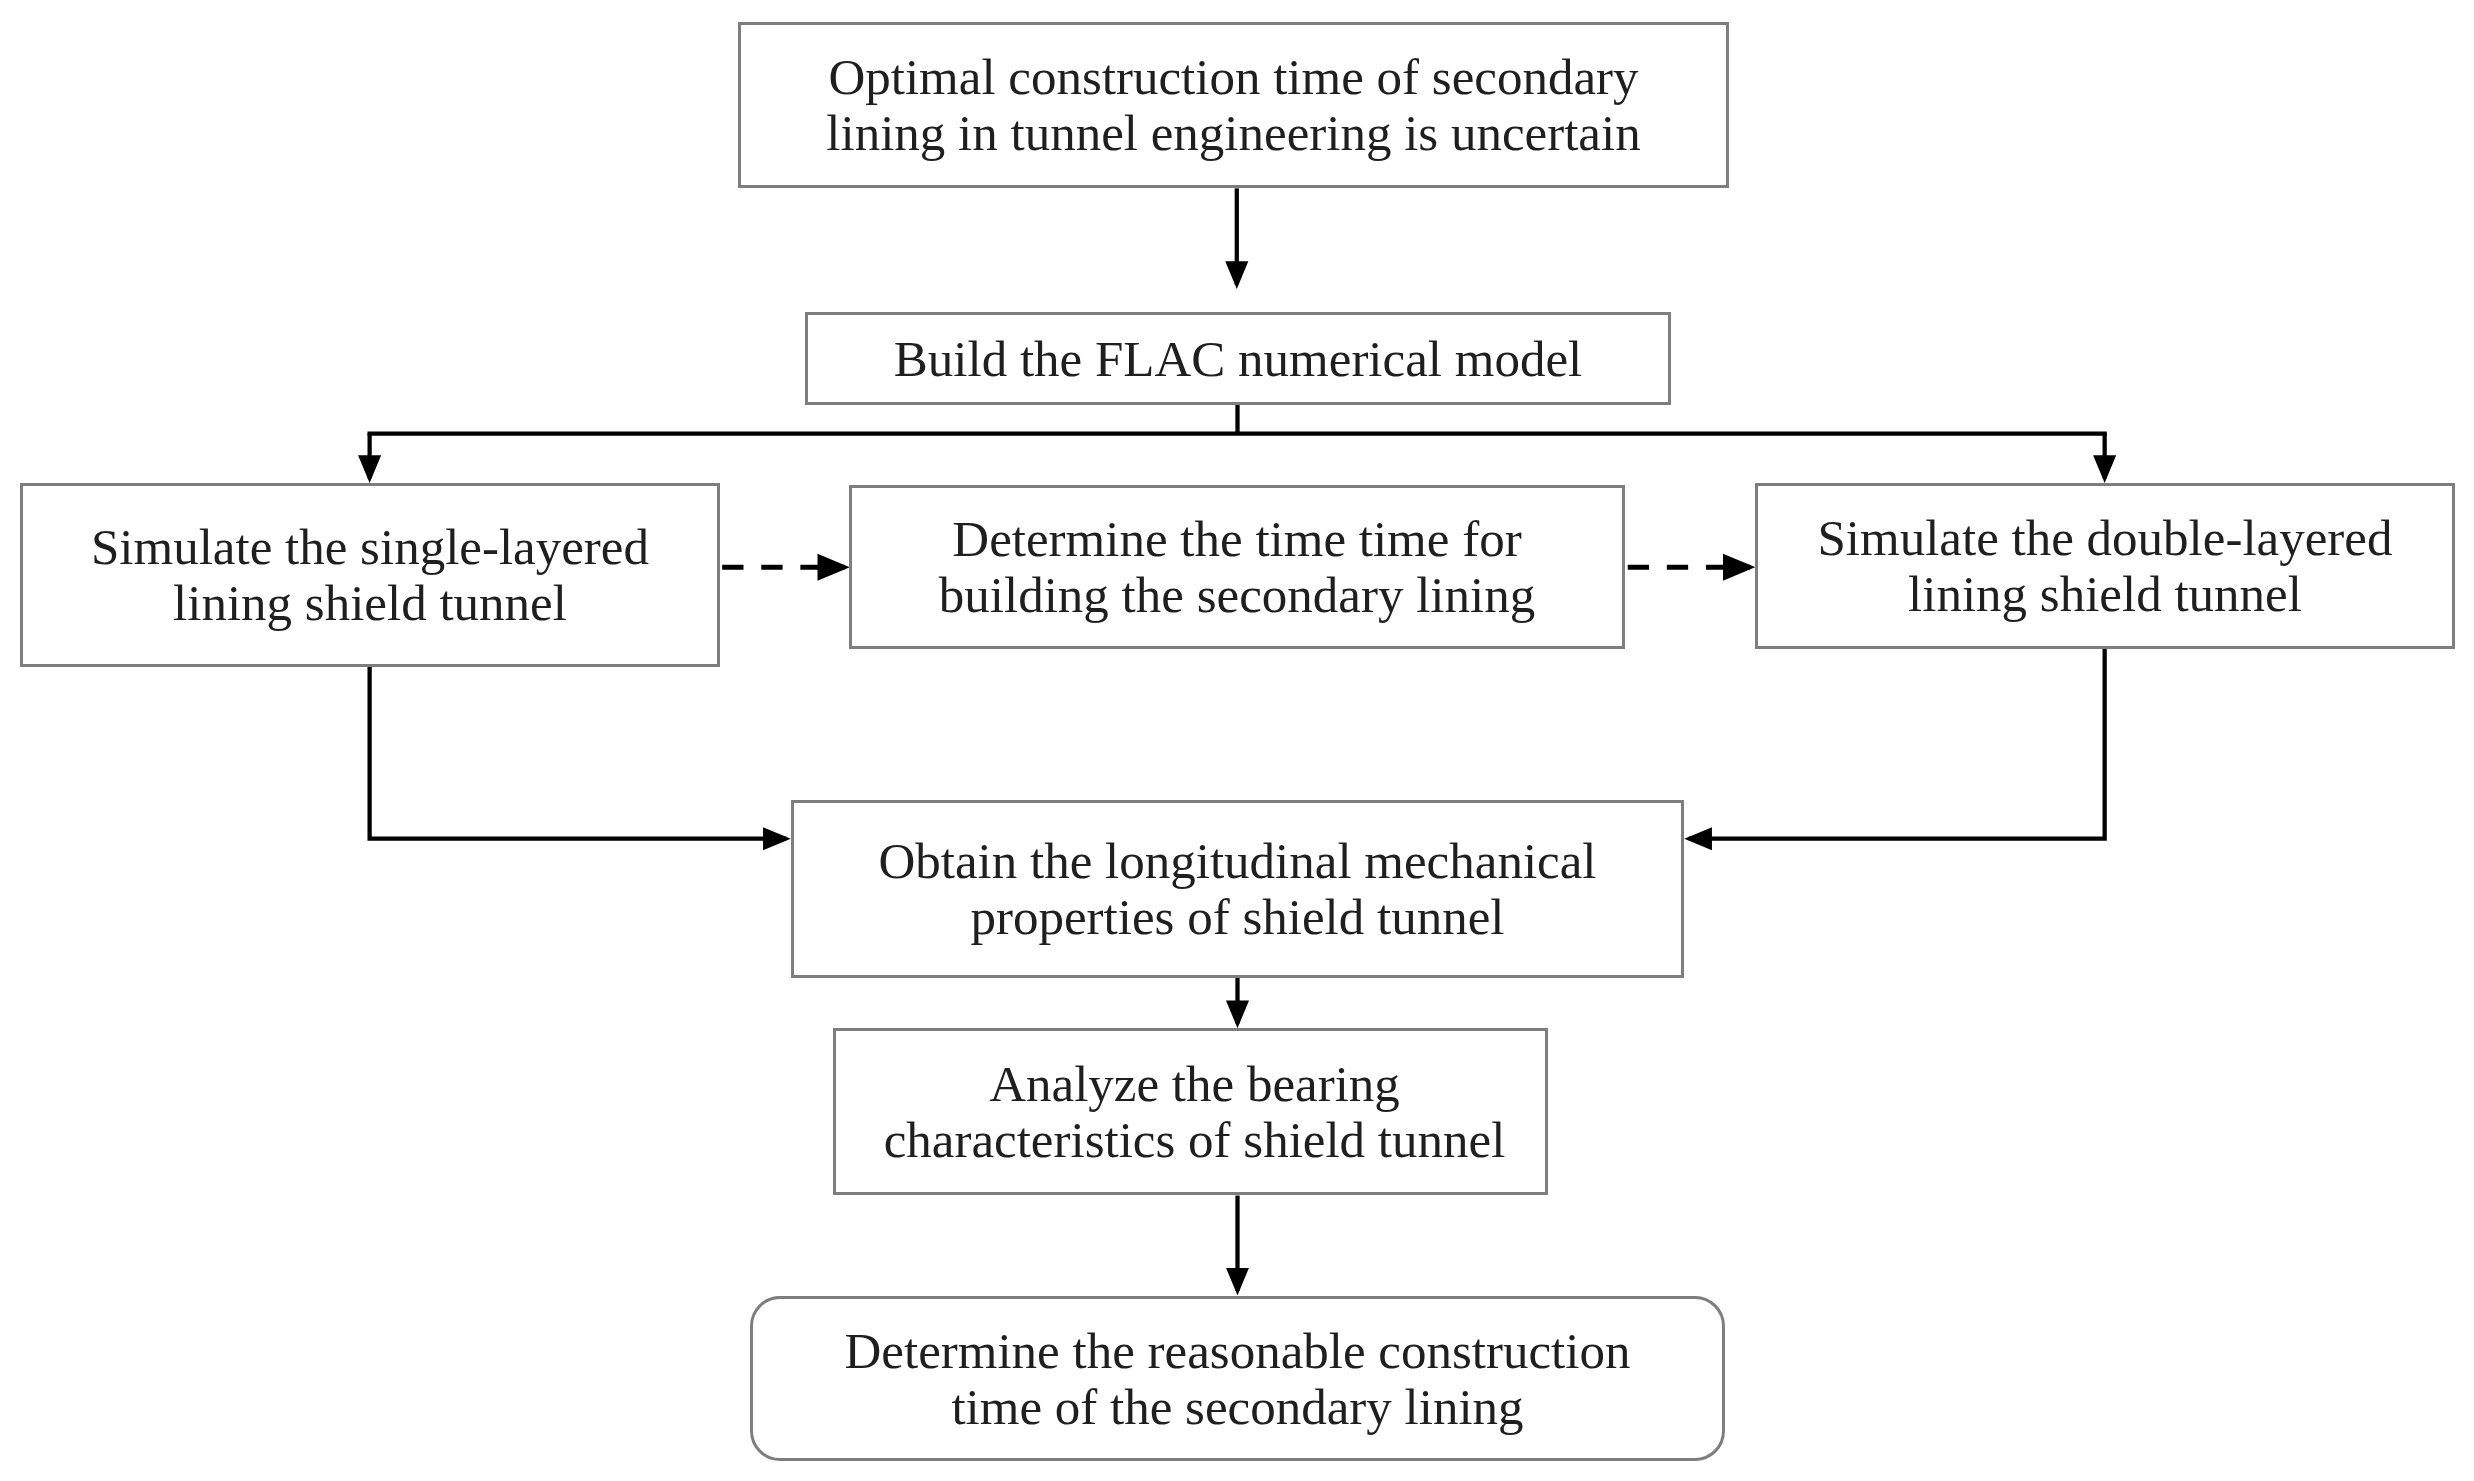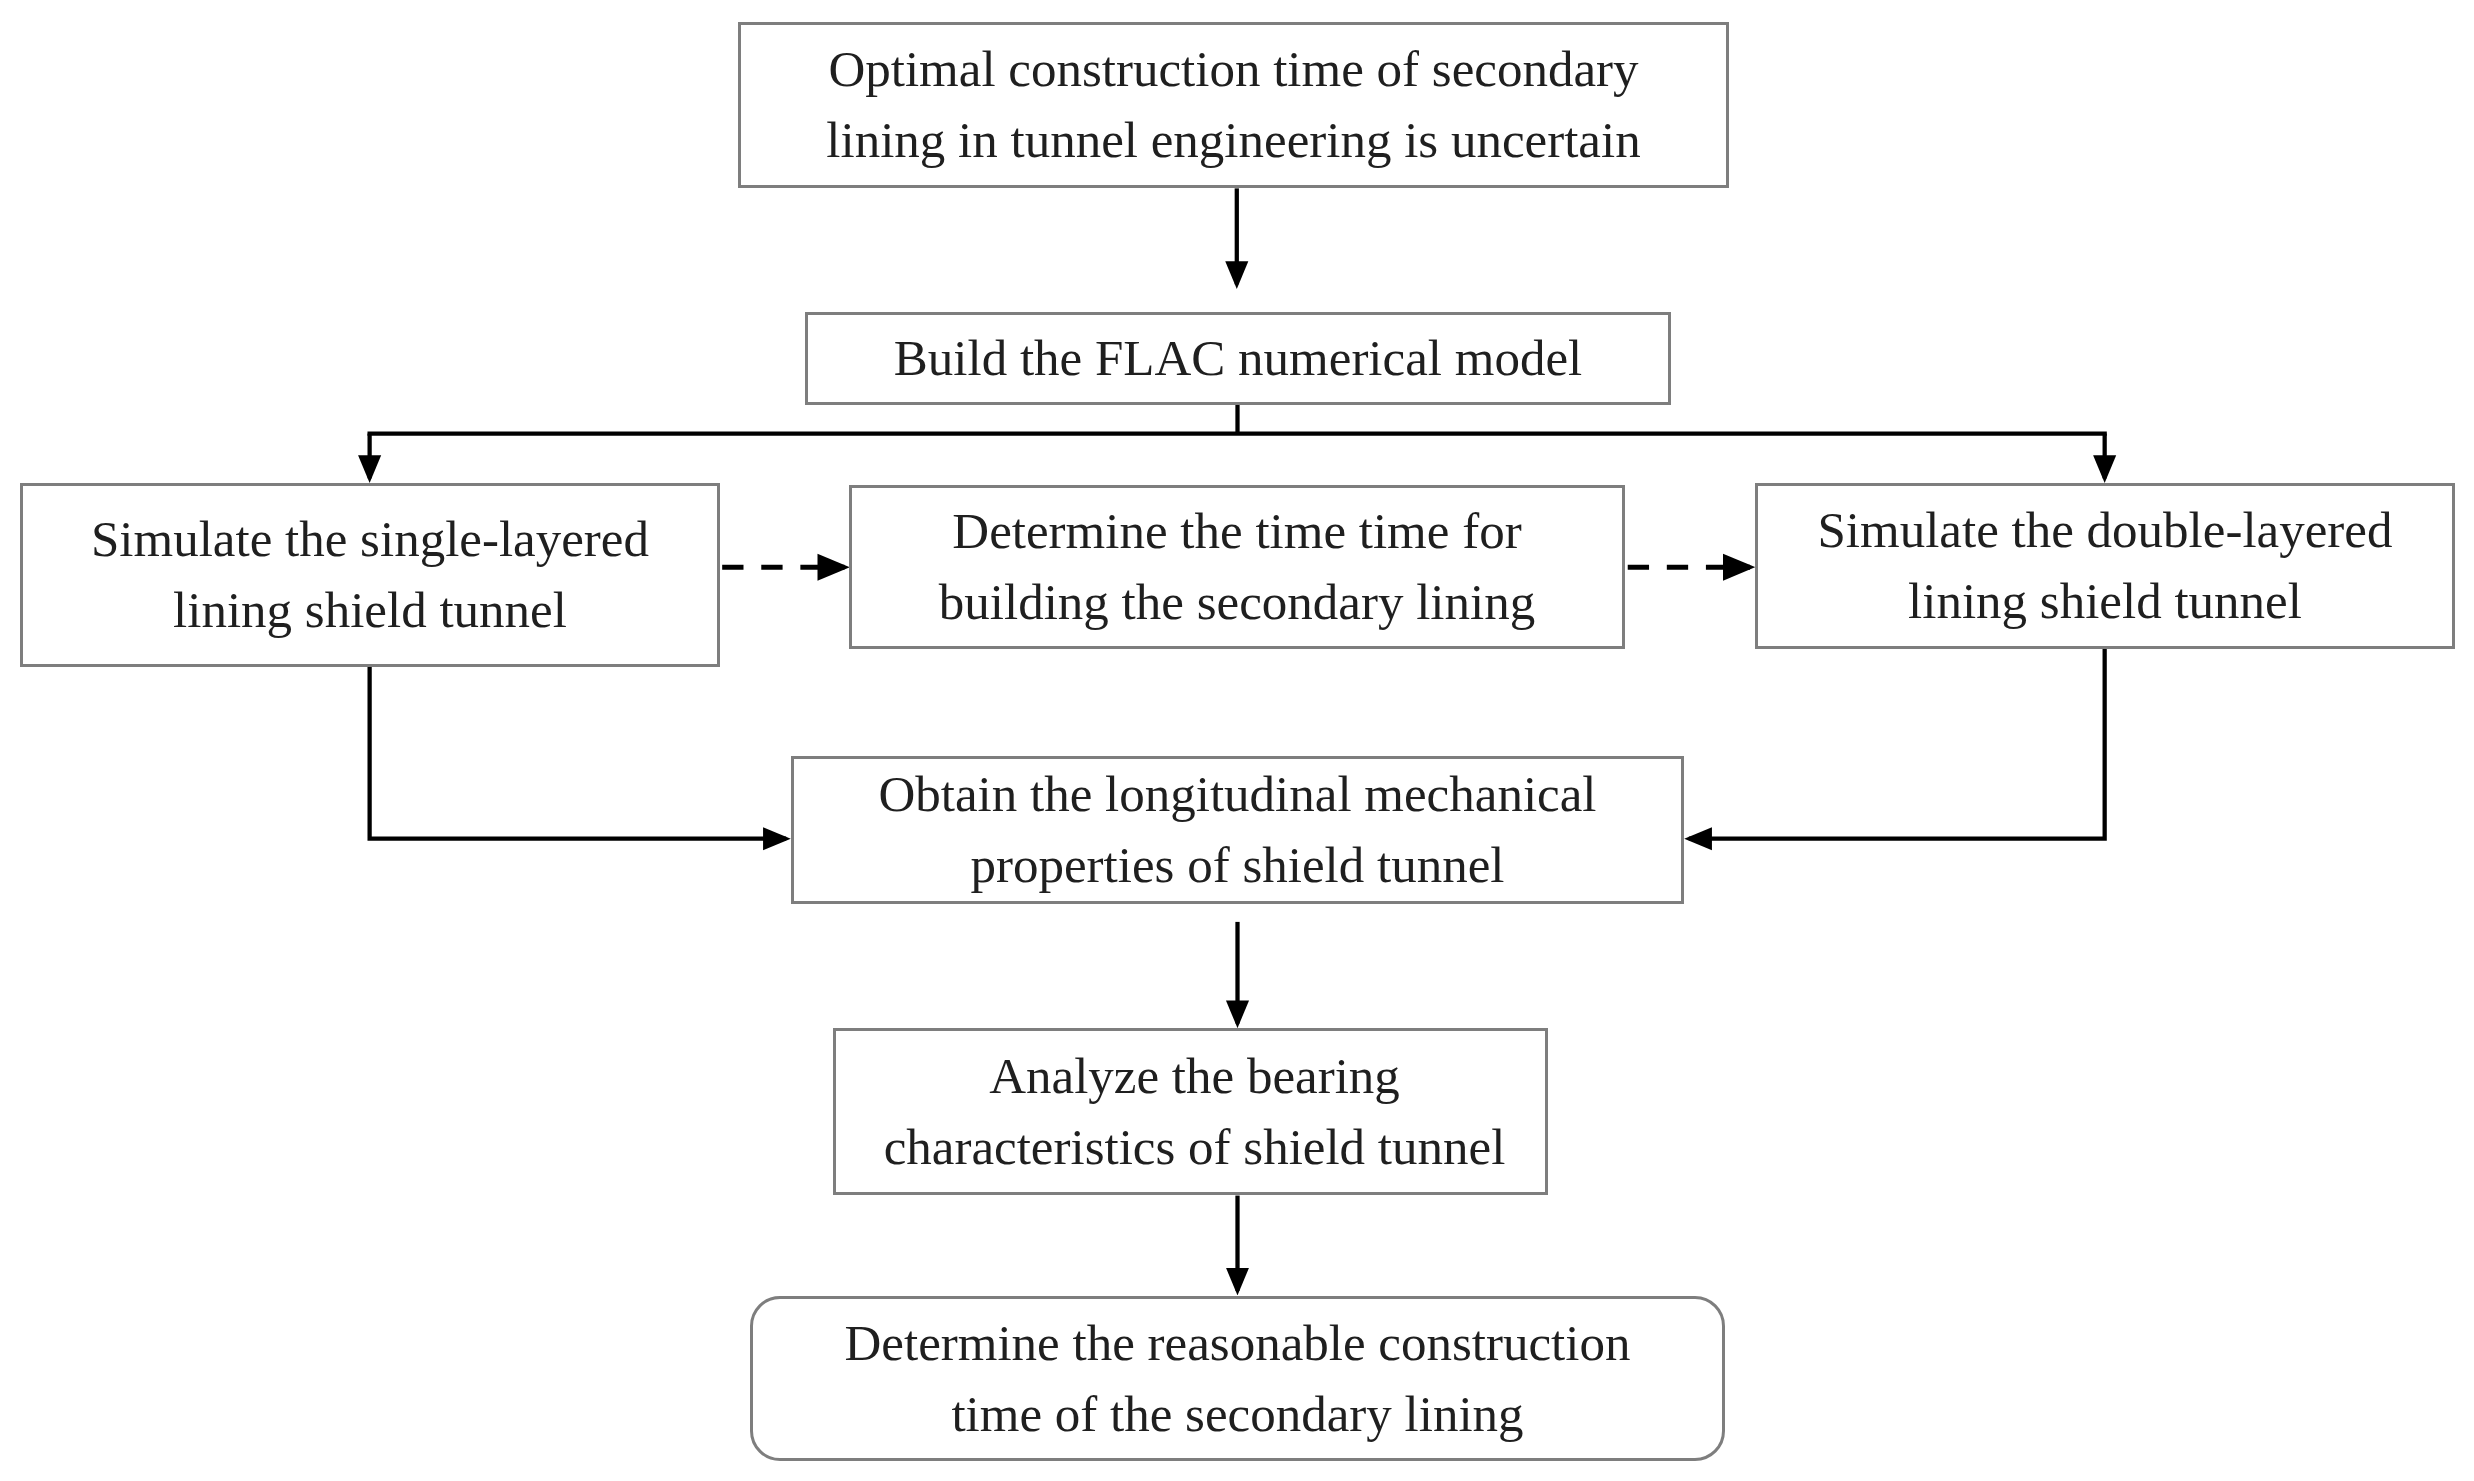--- a/index.html
+++ b/index.html
@@ -34,30 +34,30 @@
     border:3.2px solid var(--border-color);
     display:flex;
     align-items:center;
     justify-content:center;
     text-align:center;
   }
   .node-text{
     display:block;
     white-space:pre-line;
     font-size:51px;
-    line-height:71px;
+    line-height:56px;
     color:var(--text-color);
   }
   
   #n-problem   {left:738px; top:22px;   width:991px; height:166px;}
   #n-flac      {left:805px; top:289px;  width:866px; height:93px;margin-top:23px;}
   #n-single    {left:20px;   top:483px;  width:700px;  height:184px;}
   #n-timeindex {left:849px; top:485px;  width:776px; height:164px;}
   #n-double    {left:1755px; top:483px;  width:700px;  height:166px;}
-  #n-obtain    {left:791px; top:756px; width:893px; height:148px;align-items:center;}
+  #n-obtain    {left:791px; top:800px; width:893px; height:178px;align-items:center;}
   #n-analyze   {left:833px; top:1028px; width:715px; height:167px;padding-left:8px;}
   #n-determine {left:750px; top:1296px; width:975px; height:165px;border-radius:30px;}
 
   .edge{
     stroke:var(--arrow-color);
     stroke-width:6;
     fill:none;
   }
   .edge.dashed{
     stroke-width:7;

